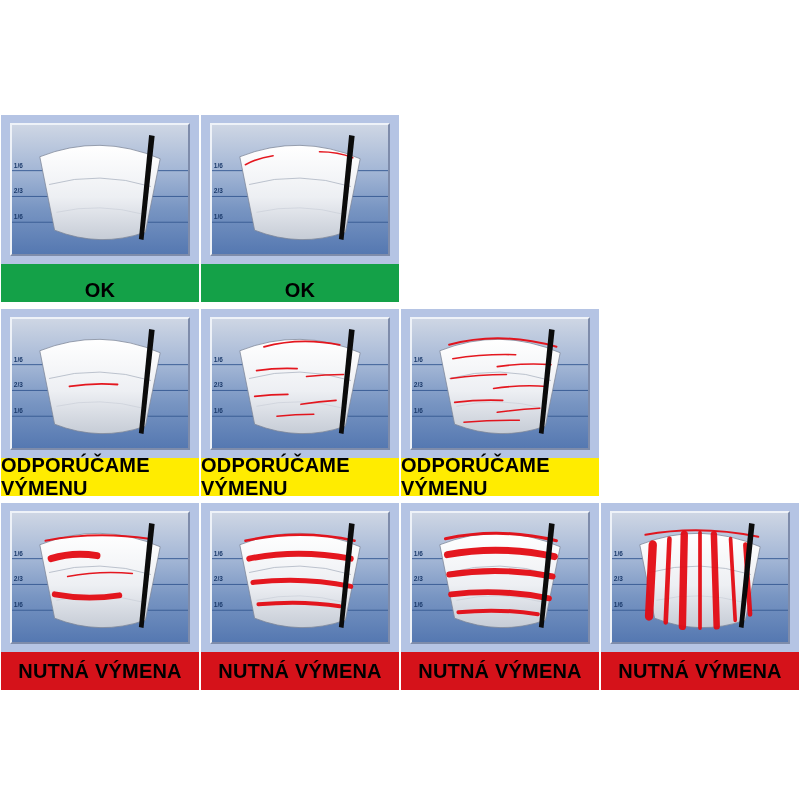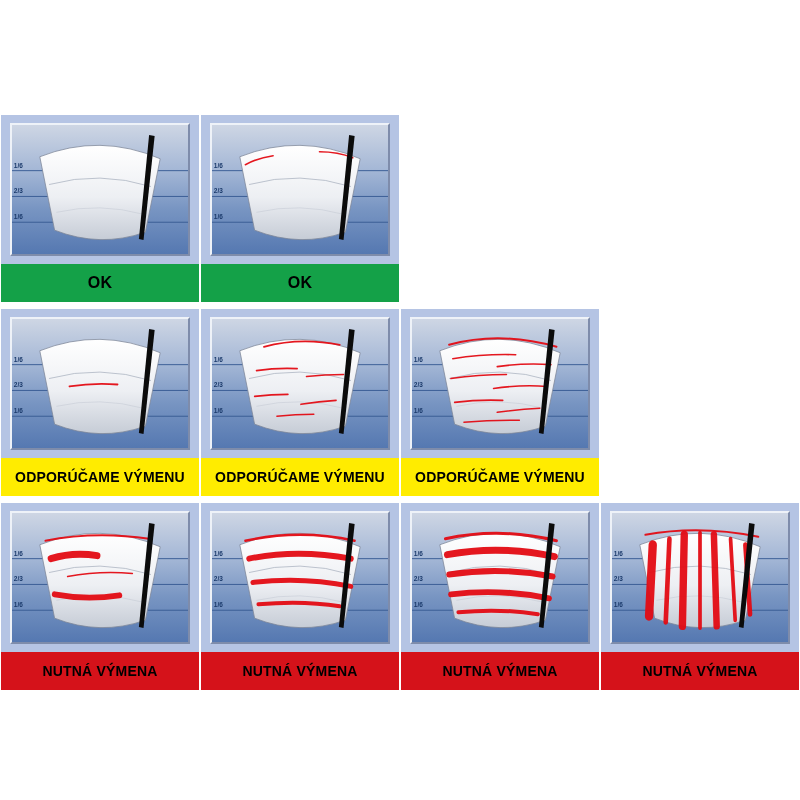--- a/index.html
+++ b/index.html
@@ -6,22 +6,22 @@
   .page{width:800px;height:800px;overflow:hidden;position:relative;background:#ffffff;}
   .grid{position:absolute;top:114px;left:0;}
   .row{display:flex;margin-bottom:5px;}
   .cell{width:200px;box-sizing:border-box;border:1px solid #ffffff;background:#b5c4e4;}
   .panel{height:149px;box-sizing:border-box;padding:8px 9px;}
   .screen{width:100%;height:100%;box-sizing:border-box;border:2px solid;
           border-color:#eef2f8 #7e8cab #7e8cab #eef2f8;
           background:linear-gradient(180deg,#ced6e4 0%,#a4b7d6 35%,#7895c2 65%,#5578b1 100%);}
   .screen svg{display:block;width:100%;height:100%;}
   .label-bar{height:38px;display:flex;align-items:center;justify-content:center;
-             font-weight:bold;color:#000;font-size:14px;letter-spacing:.2px;}
-  .label-ok{font-size:16px;}
+             font-weight:bold;color:#000;font-size:20px;letter-spacing:.2px;}
+  .label-ok{font-size:20px;align-items:flex-end;}
   .gridline{stroke:#395d94;stroke-width:1;}
   .frac{font-size:7px;font-weight:bold;fill:#1b3a6b;font-family:"Liberation Sans",sans-serif;}
   .fan{fill:url(#fanGrad);stroke:#7c8698;stroke-width:0.8;}
   .reflect{fill:none;stroke:#97a1b2;stroke-width:0.9;opacity:0.7;}
   .reflect2{fill:none;stroke:#a5aebd;stroke-width:0.7;opacity:0.4;}
   .blade{fill:#0b0b0b;}
   .streak{fill:none;stroke-linecap:round;opacity:0.95;}
 </style>
 </head>
 <body>

